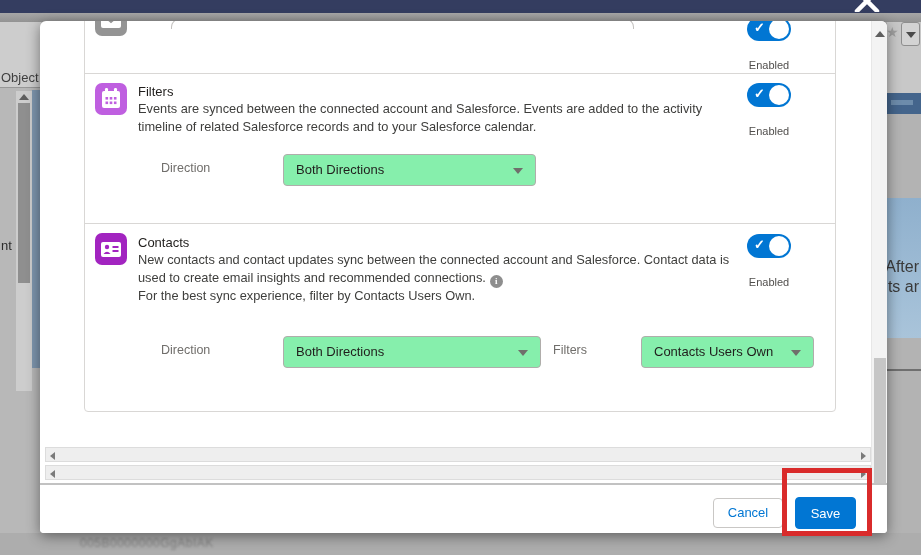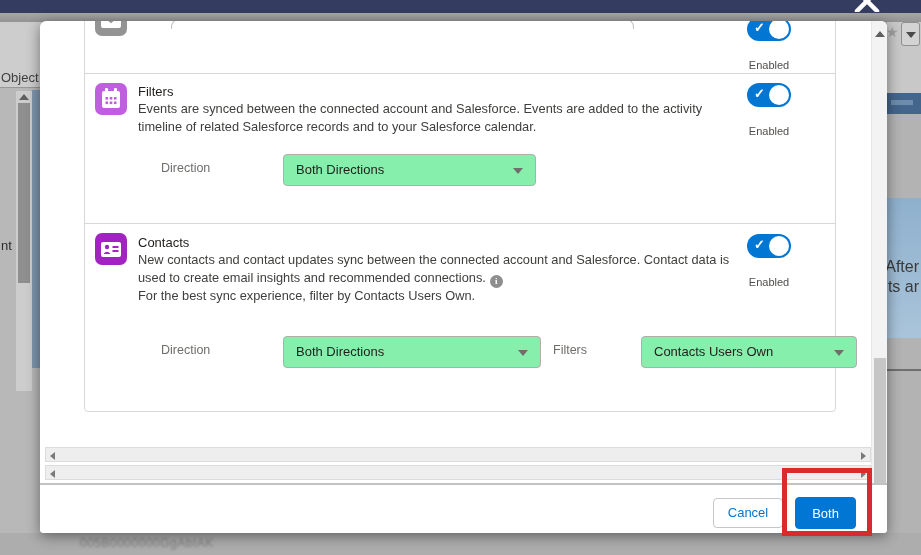--- a/index.html
+++ b/index.html
@@ -185,21 +185,21 @@
             <span class="knob"></span>
           </div>
           <span class="toggle-label">Enabled</span>
         </div>
         <div class="field-label" style="left:76px; top:119px">Direction</div>
         <div class="select" style="left:198px; top:112px; width:258px">
           <span>Both Directions</span>
           <span class="chev"></span>
         </div>
         <div class="field-label" style="left:468px; top:119px">Filters</div>
-        <div class="select" style="left:556px; top:112px; width:216px">
+        <div class="select" style="left:556px; top:112px; width:173px">
           <span>Contacts Users Own</span>
           <span class="chev"></span>
         </div>
       </div>
     </div>
 
     <div class="hscroll hs1">
       <div class="left"></div>
       <div class="right"></div>
     </div>
@@ -210,19 +210,19 @@
 
     <div class="vscroll">
       <div class="up"></div>
       <div class="thumb"></div>
       <div class="down"></div>
     </div>
 
     <div class="footer-divider"></div>
     <div class="footer">
       <div class="btn btn-cancel">Cancel</div>
-      <div class="btn btn-save">Both</div>
+      <div class="btn btn-save">Save</div>
     </div>
   </div>
 
   <div class="annotation-rect"></div>
 
 </div>
 
 </body></html>

